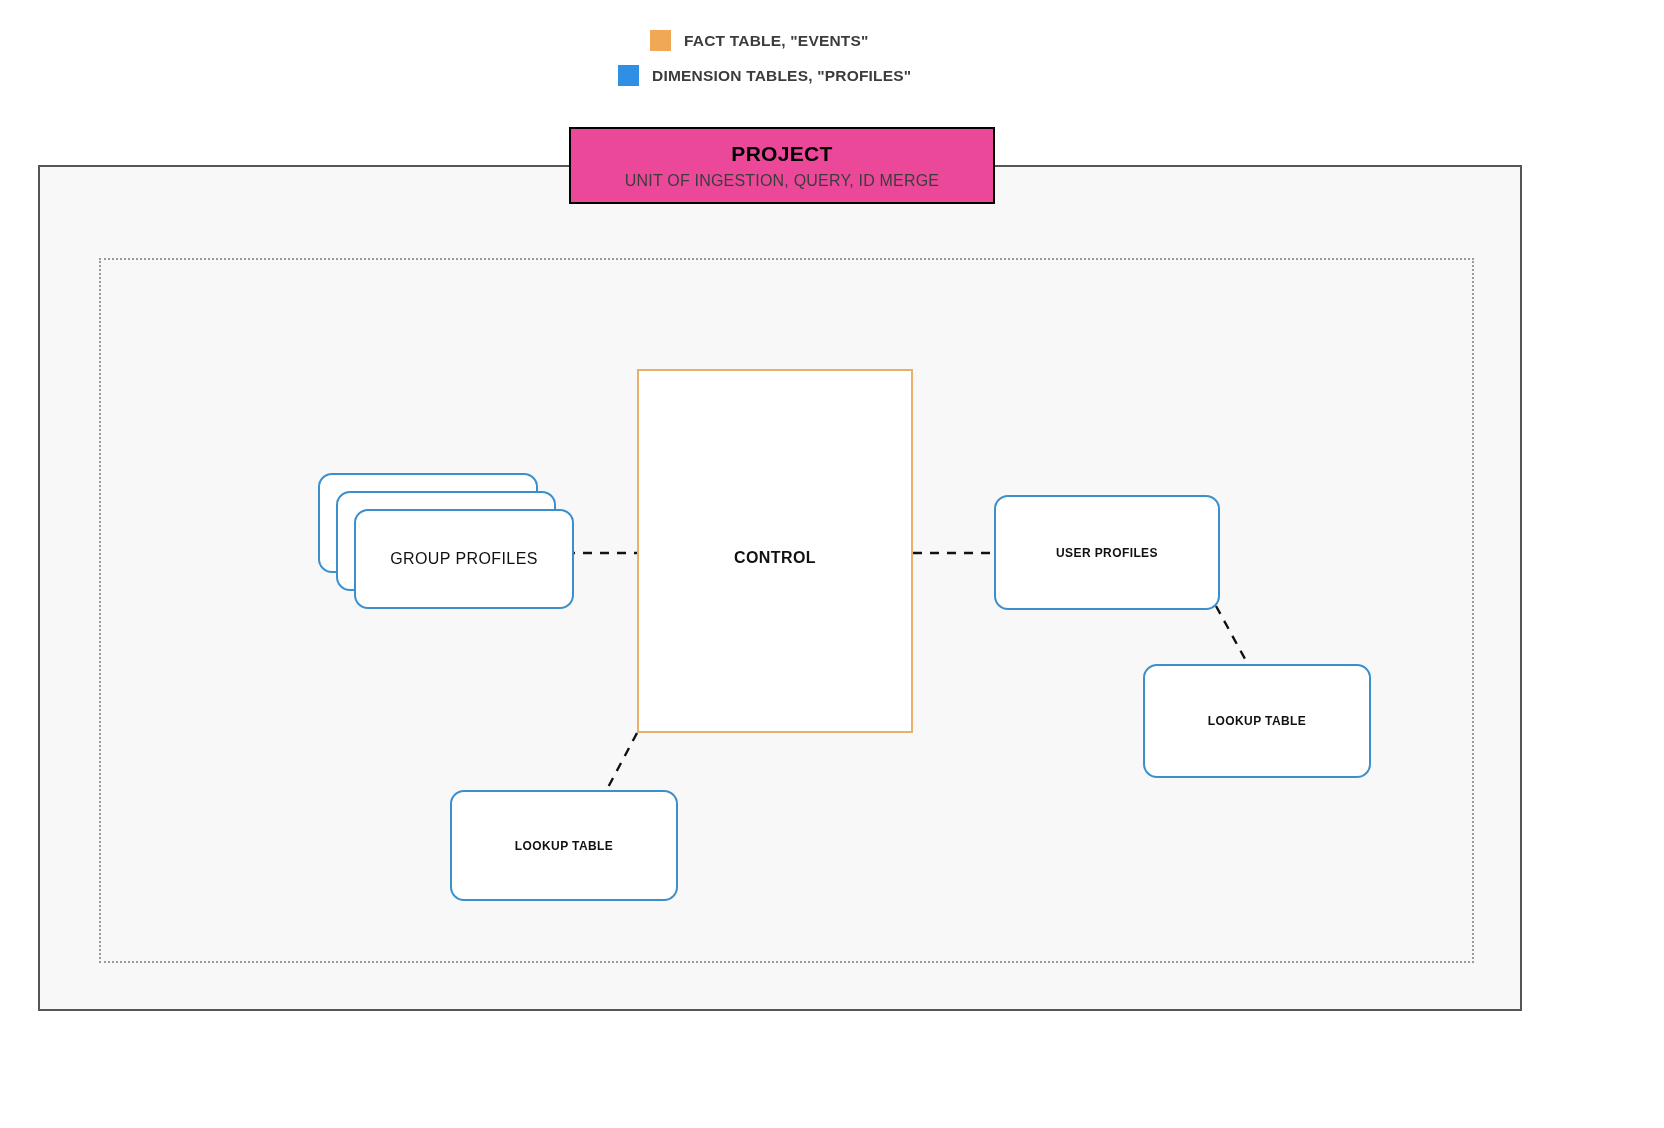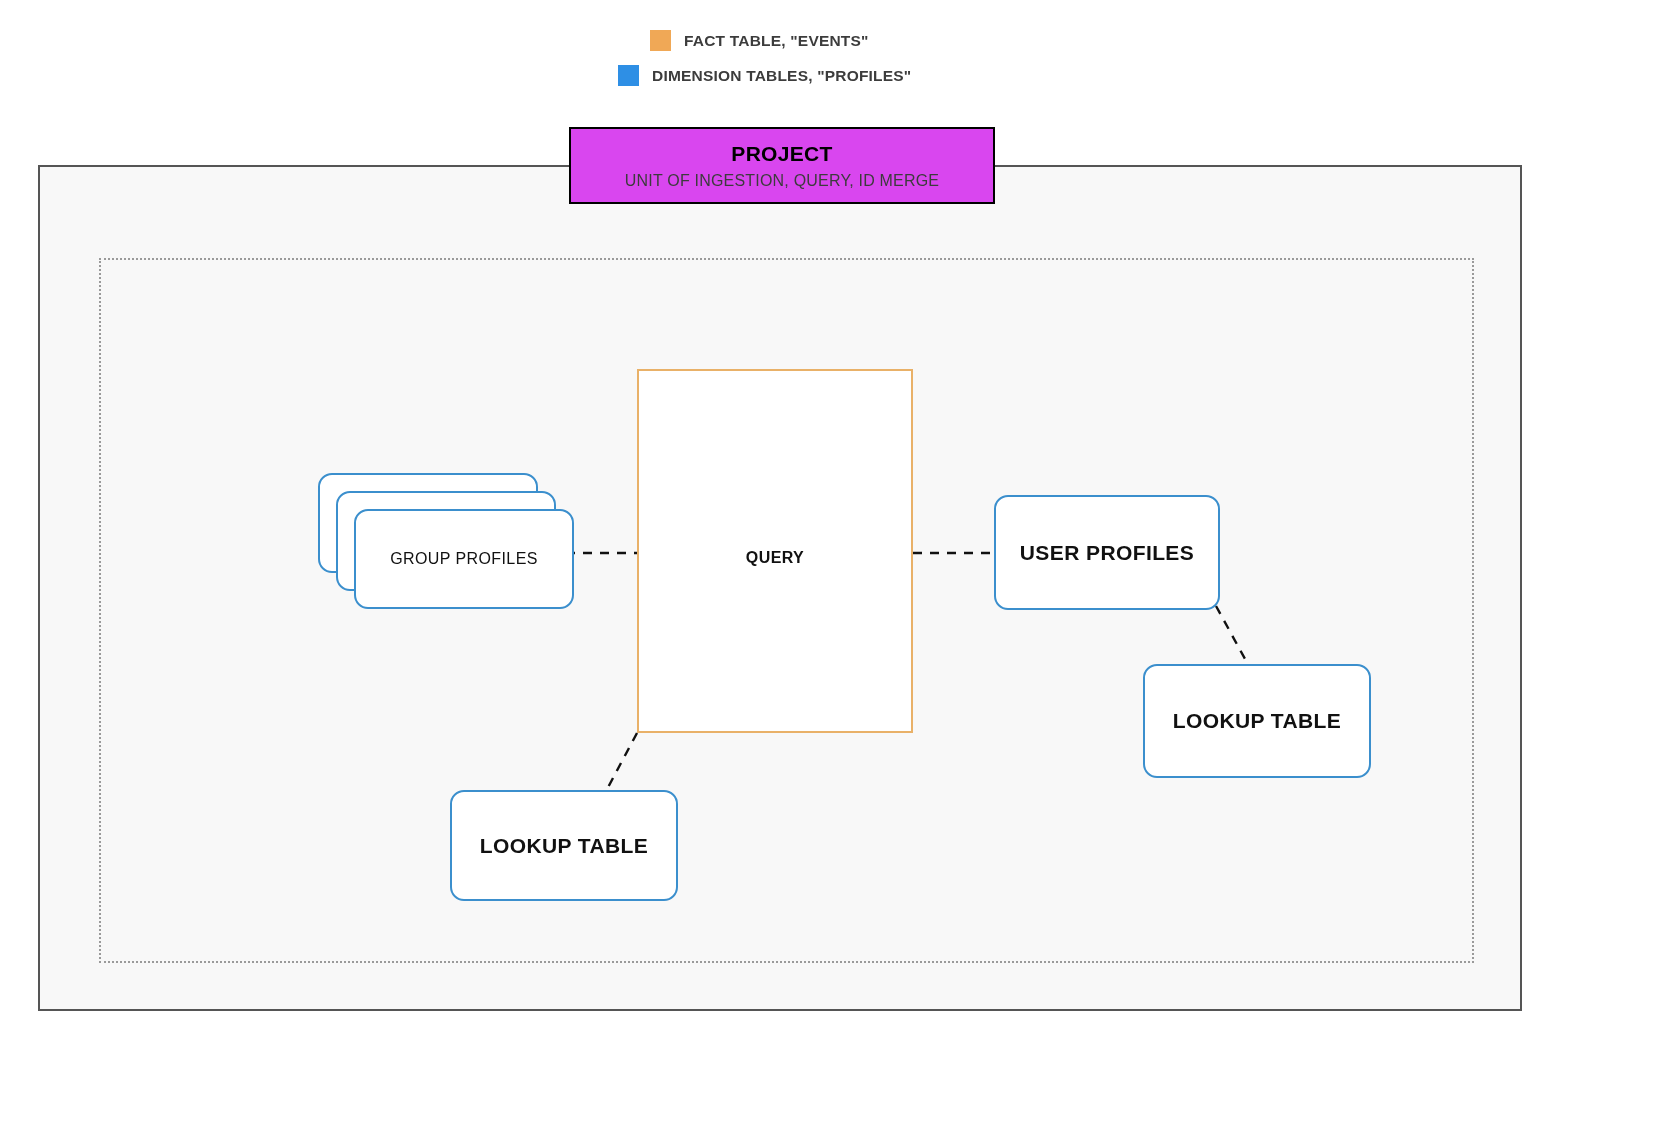--- a/index.html
+++ b/index.html
@@ -69,21 +69,21 @@
     height: 705px;
     border: 2px dotted #9a9a9a;
     background: #f8f8f8;
     box-sizing: border-box;
   }
 
   
   .header-box {
     position: absolute;
     box-sizing: border-box;
-    background: #d946ef;
+    background: #ec4899;
     text-align: center;
     display: flex;
     flex-direction: column;
     align-items: center;
     justify-content: center;
   }
   .project-box {
     left: 569px;
     top: 127px;
     width: 426px;
@@ -149,21 +149,21 @@
   
   .dim-box {
     position: absolute;
     box-sizing: border-box;
     border: 2.5px solid #3b8fcd;
     border-radius: 14px;
     background: #ffffff;
     display: flex;
     align-items: center;
     justify-content: center;
-    font-size: 21px;
+    font-size: 12px;
     font-weight: bold;
     color: #111111;
     letter-spacing: 0.4px;
   }
 
   
   .group-stack {
     position: absolute;
     left: 318px;
     top: 473px;
@@ -243,21 +243,21 @@
   <div class="dataview-container"></div>
 
   <svg class="connectors" viewBox="0 0 1664 1128" xmlns="http://www.w3.org/2000/svg">
     <line x1="566" y1="553" x2="637" y2="553" stroke="#111111" stroke-width="2.4" stroke-dasharray="9 8"></line>
     <line x1="913" y1="553" x2="994" y2="553" stroke="#111111" stroke-width="2.4" stroke-dasharray="9 8"></line>
     <line x1="637" y1="733" x2="605" y2="793" stroke="#111111" stroke-width="2.4" stroke-dasharray="9 8"></line>
     <line x1="1216" y1="606" x2="1250" y2="668" stroke="#111111" stroke-width="2.4" stroke-dasharray="9 8"></line>
   </svg>
 
   <div class="events-box">
-    <div class="events-label">QUERY</div>
+    <div class="events-label">CONTROL</div>
   </div>
 
   <div class="group-stack">
     <div class="card card-1"></div>
     <div class="card card-2"></div>
     <div class="card card-3">GROUP PROFILES</div>
   </div>
 
   <div class="dim-box user-profiles-box">USER PROFILES</div>
 

